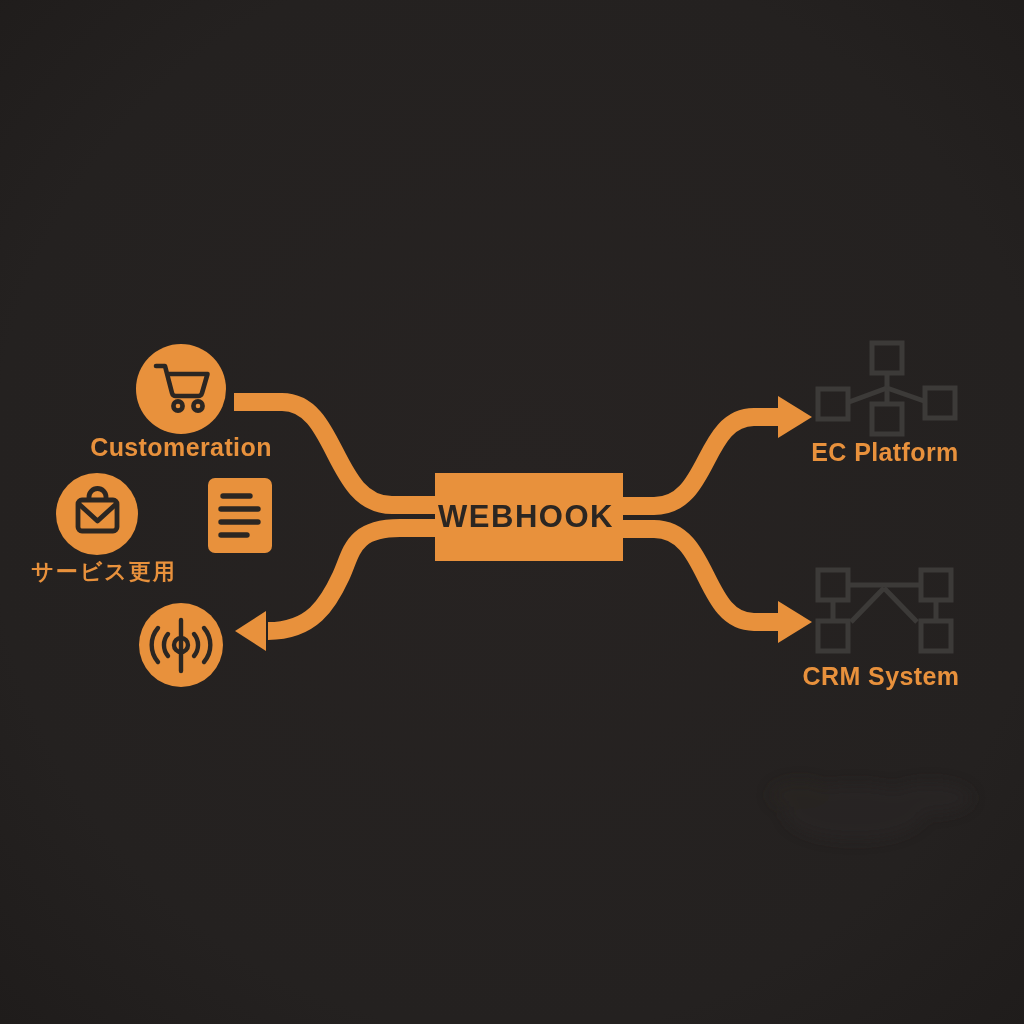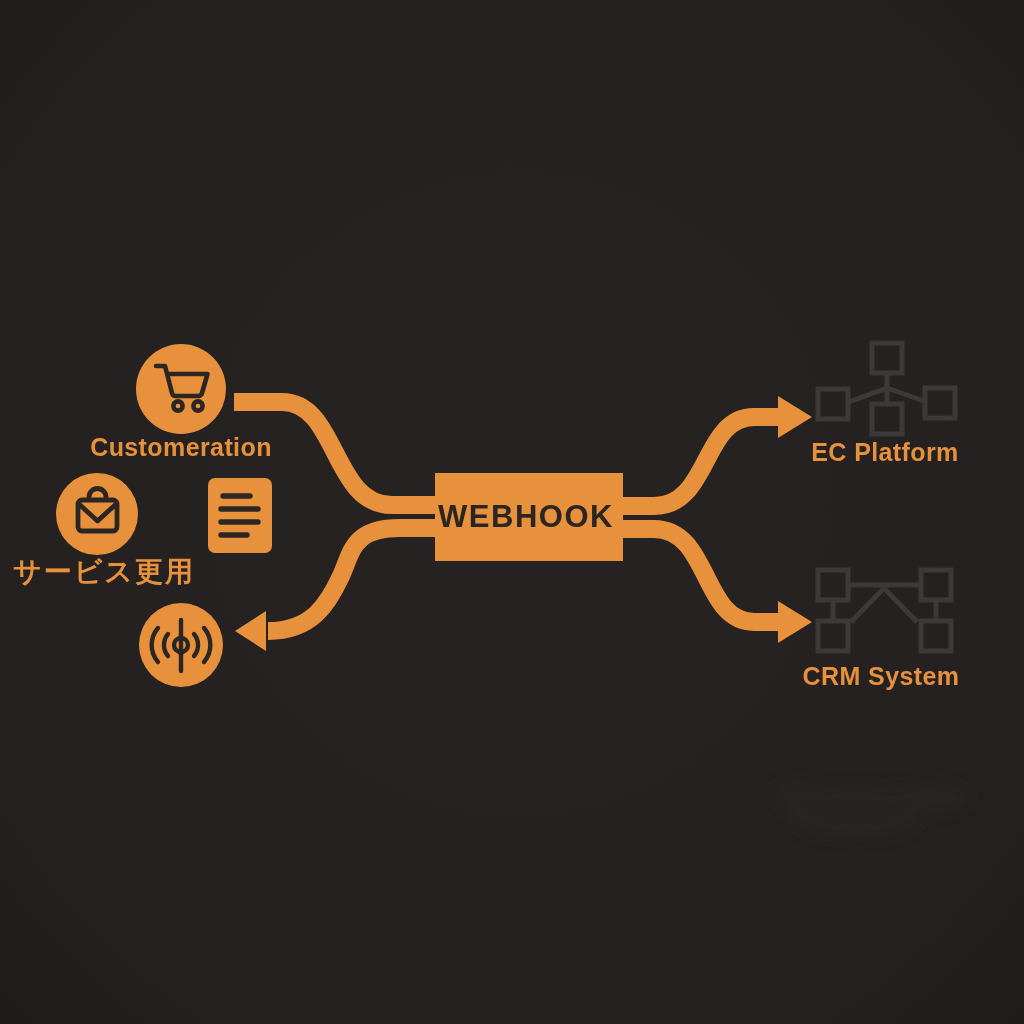--- a/index.html
+++ b/index.html
@@ -22,21 +22,21 @@
   .label{
     position:absolute;
     transform:translate(-50%,-50%);
     color:var(--accent);
     font-weight:600;
     white-space:nowrap;
     letter-spacing:.4px;
     user-select:none;
   }
   .label-customeration{left:181px;top:447px;font-size:25px;}
-  .label-service{left:104px;top:572px;font-size:28px;letter-spacing:2px;}
+  .label-service{left:104px;top:572px;font-size:22px;letter-spacing:2px;}
   .label-webhook{
     left:526px;top:517px;font-size:31px;font-weight:700;
     color:var(--ink);letter-spacing:1.5px;
   }
   .label-ec{left:885px;top:452px;font-size:25px;}
   .label-crm{left:881px;top:676px;font-size:25px;}
 </style>
 </head>
 <body>
 

